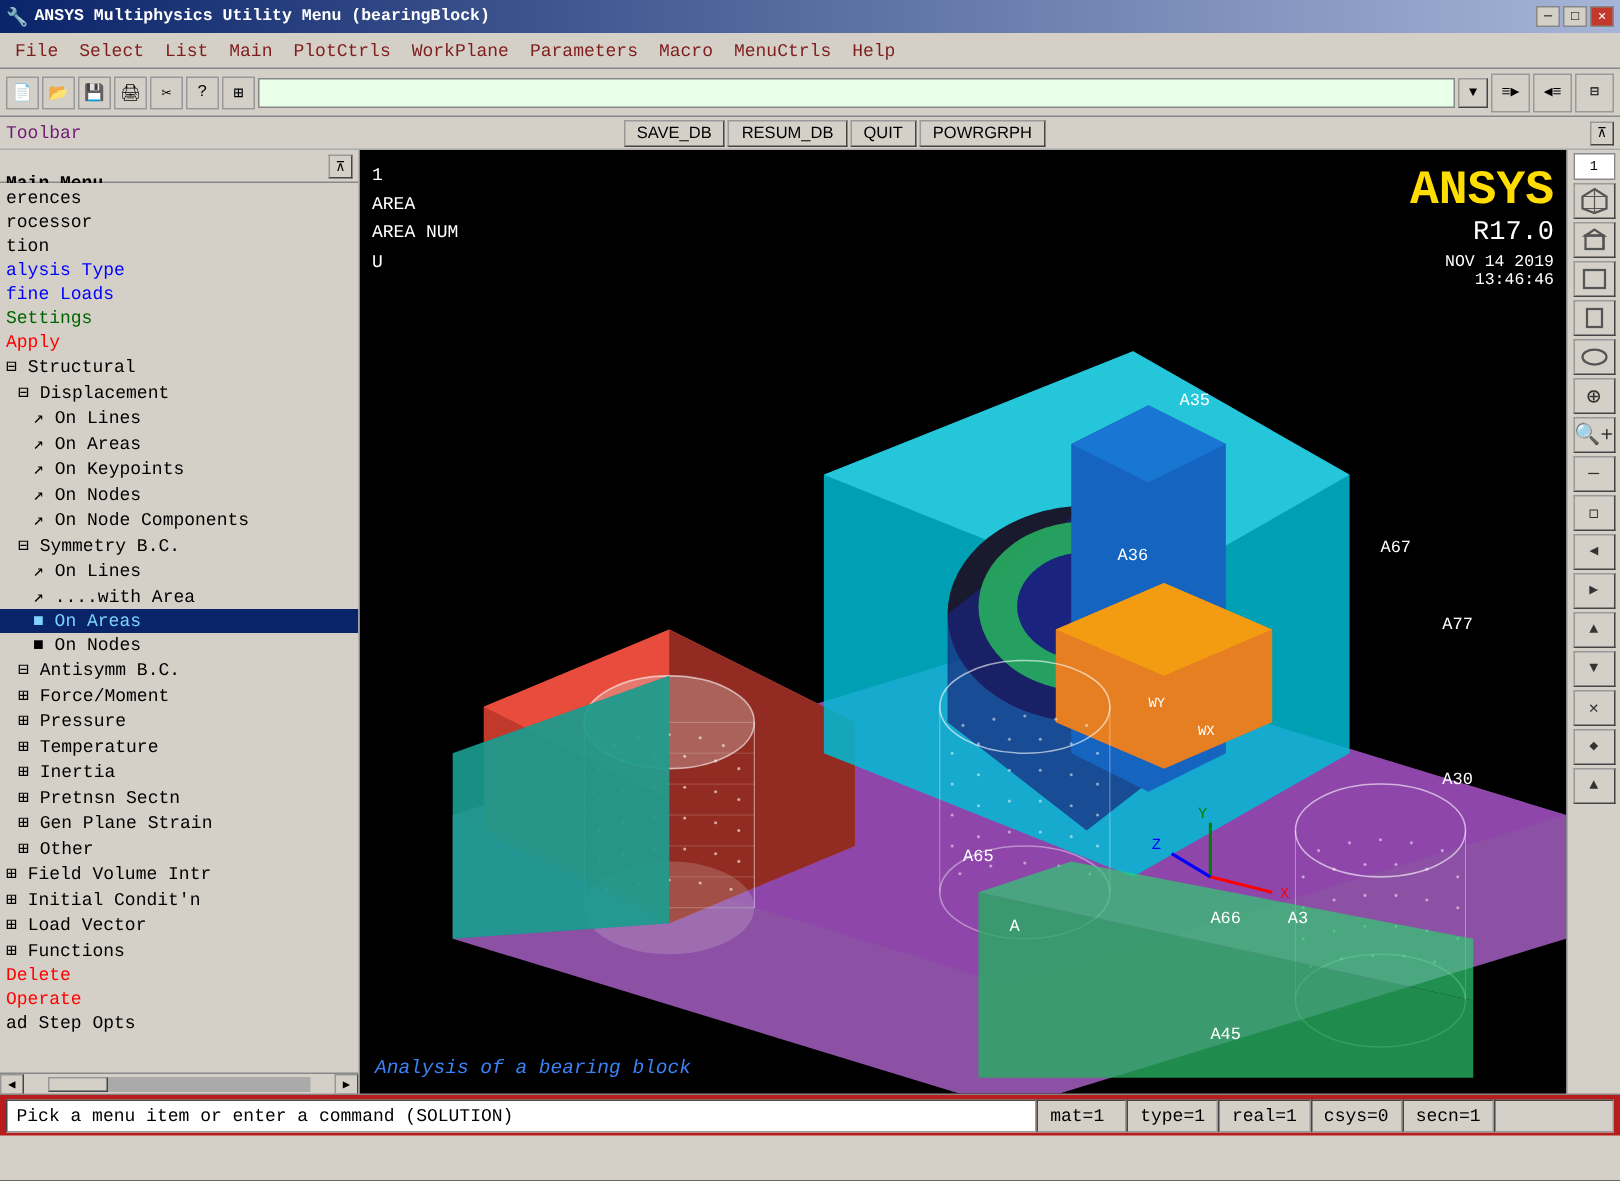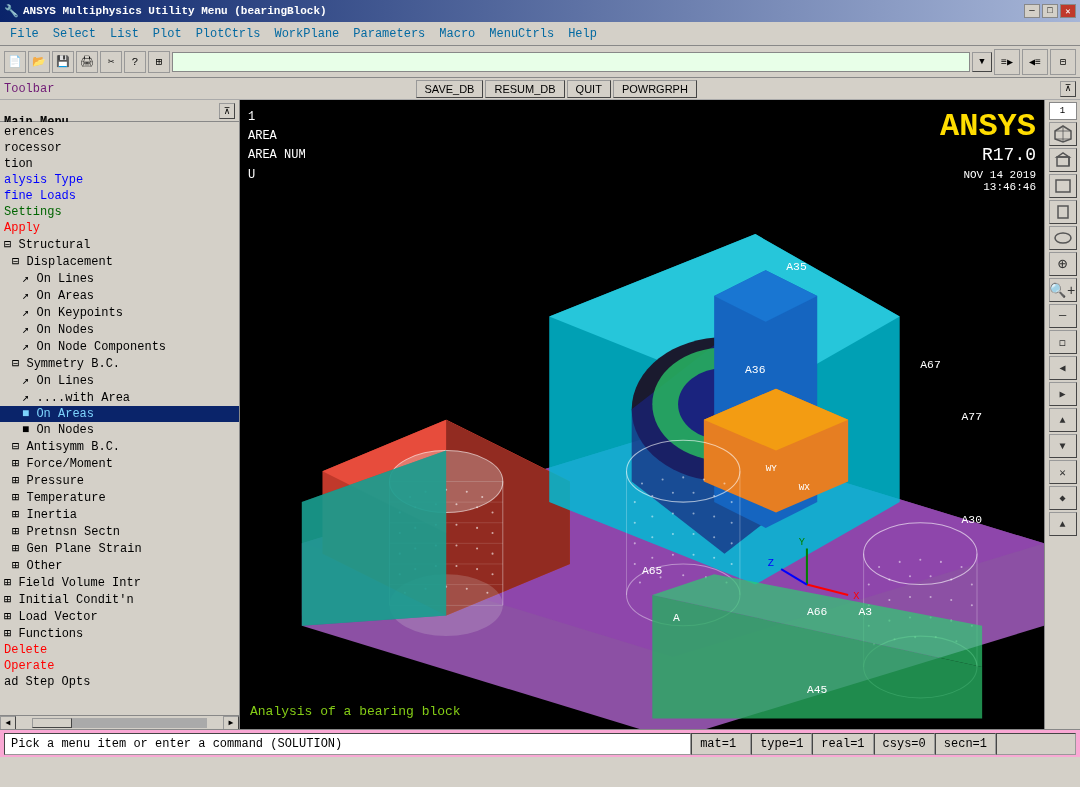--- a/index.html
+++ b/index.html
@@ -35,21 +35,21 @@
       height: 24px;
       display: flex;
       align-items: center;
       padding: 0 4px;
       gap: 2px;
     }
     .menu-item {
       padding: 2px 6px;
       cursor: pointer;
       font-size: 12px;
-      color: #0369a1;
+      color: #7f1d1d;
     }
 
     
     #toolbar-area {
       background: #d4d0c8;
       border-bottom: 1px solid #888;
       padding: 2px 4px;
       display: flex;
       align-items: center;
       gap: 2px;
@@ -226,34 +226,35 @@
       color: white;
       text-align: right;
       font-family: 'Courier New', monospace;
     }
     #ansys-logo { font-size: 32px; font-weight: bold; color: #ffdd00; font-family: Liberation Mono, monospace; }
     #ansys-version { font-size: 18px; color: white; }
     #ansys-date { font-size: 11px; color: white; margin-top: 4px; }
     #viewport-bottom-label {
       position: absolute;
       bottom: 10px; left: 10px;
-      color: #84cc16;
+      color: #3b82f6;
       font-size: 13px;
       font-family: 'Courier New', monospace;
+      font-style: italic;
     }
 
     
     #scene-svg {
       width: 100%; height: 100%;
     }
 
     
     #status-bar {
       height: 28px;
-      background: #f9a8d4;
+      background: #b91c1c;
       border-top: 1px solid #888;
       display: flex;
       align-items: center;
       padding: 0 4px;
       gap: 0;
     }
     #status-text {
       flex: 1;
       font-size: 12px;
       padding: 2px 6px;
@@ -284,21 +285,21 @@
     <div class="title-btn">─</div>
     <div class="title-btn">□</div>
     <div class="title-btn close">✕</div>
   </div>
 </div>
 
 <div id="menu-bar">
   <span class="menu-item">File</span>
   <span class="menu-item">Select</span>
   <span class="menu-item">List</span>
-  <span class="menu-item">Plot</span>
+  <span class="menu-item">Main</span>
   <span class="menu-item">PlotCtrls</span>
   <span class="menu-item">WorkPlane</span>
   <span class="menu-item">Parameters</span>
   <span class="menu-item">Macro</span>
   <span class="menu-item">MenuCtrls</span>
   <span class="menu-item">Help</span>
 </div>
 
 <div id="toolbar-area">
   <div class="toolbar-icon">📄</div>

